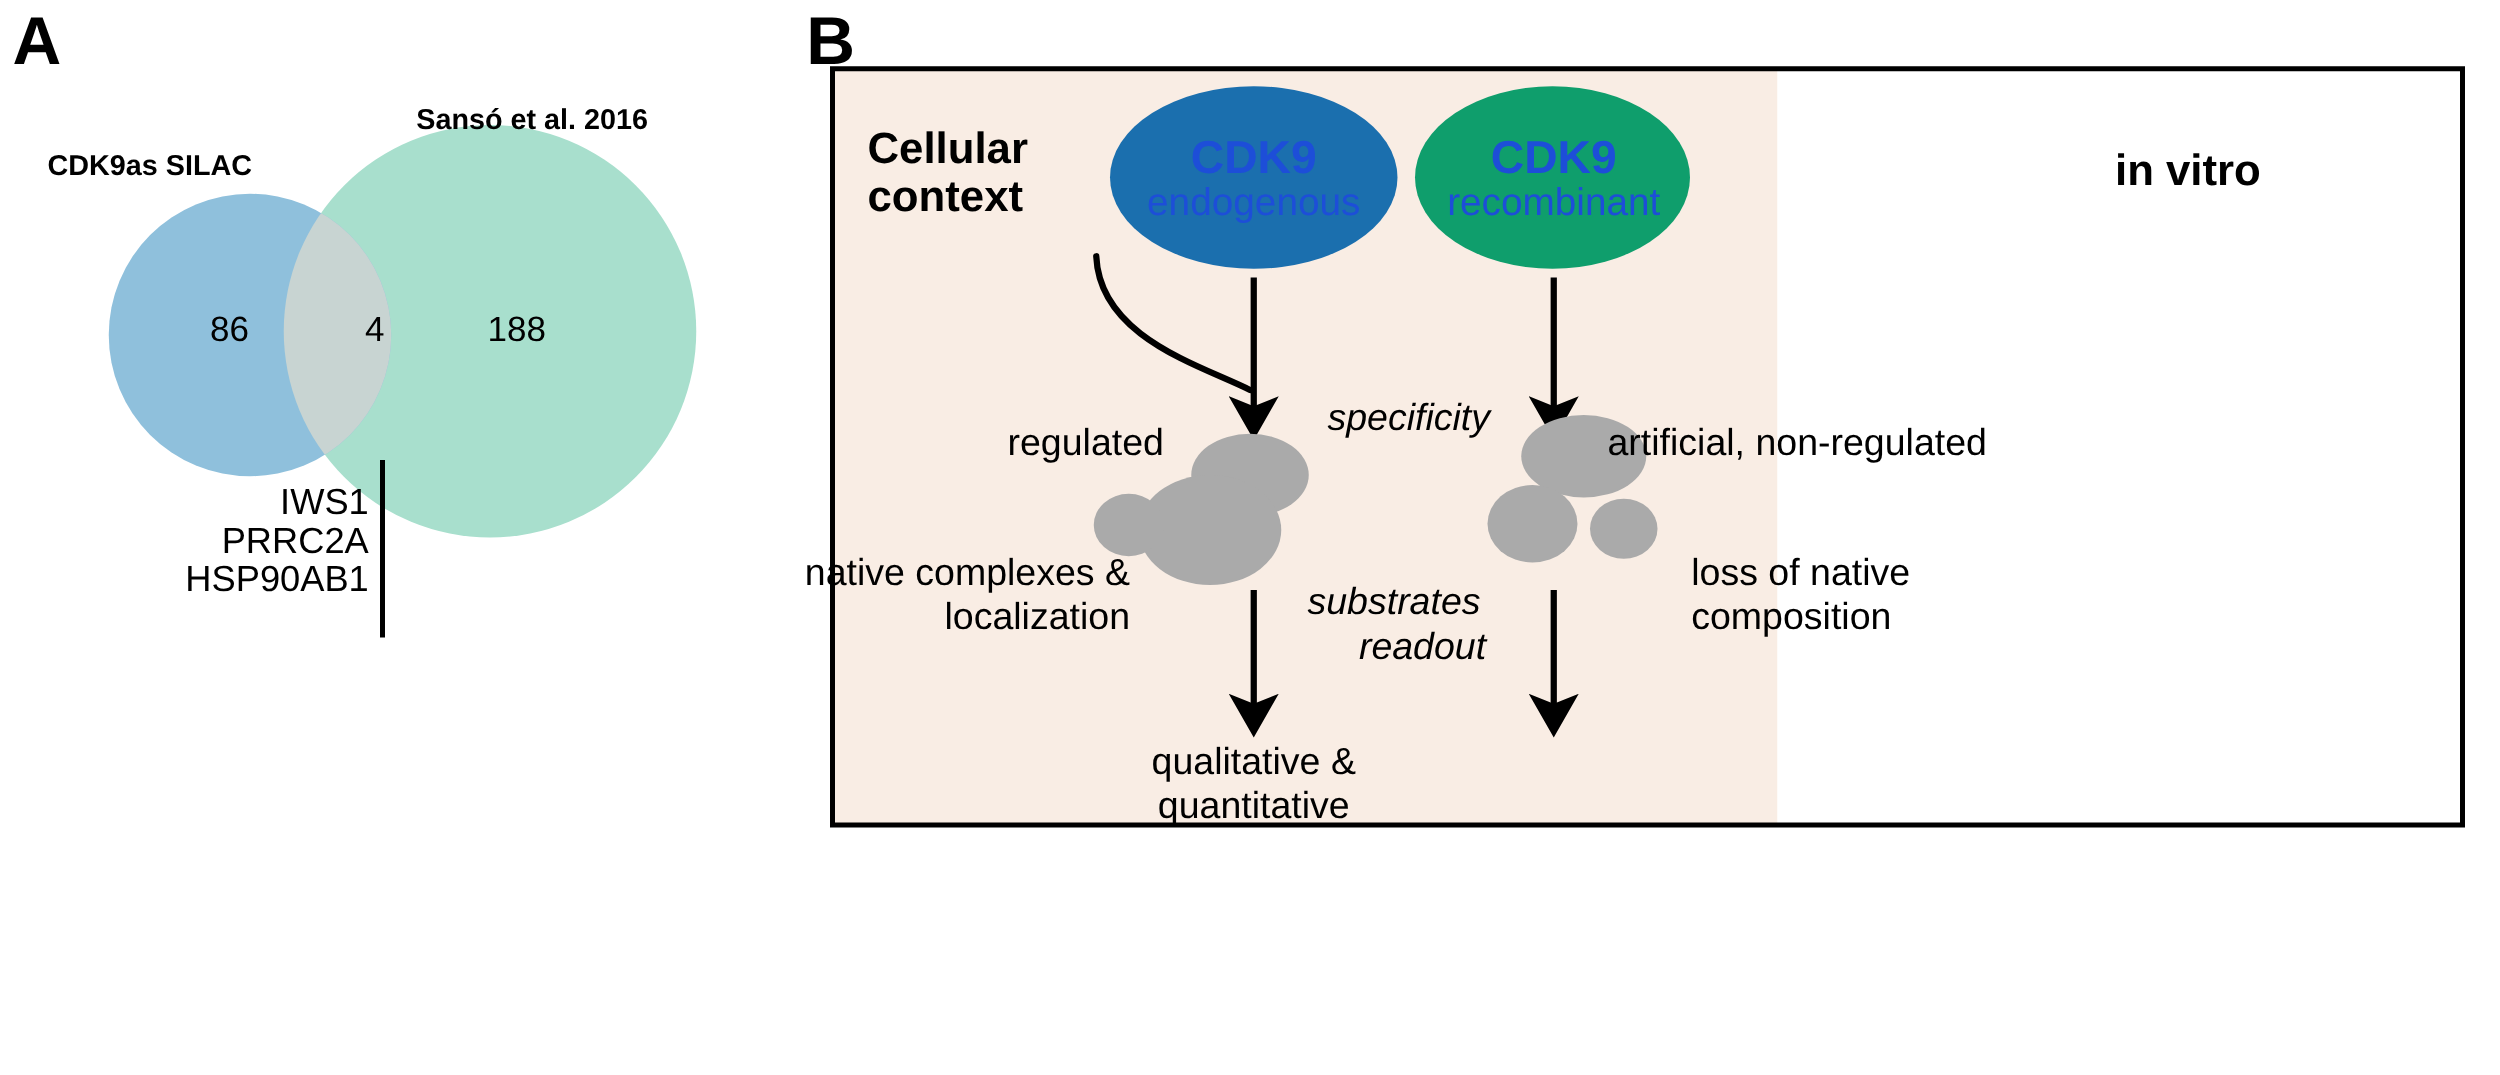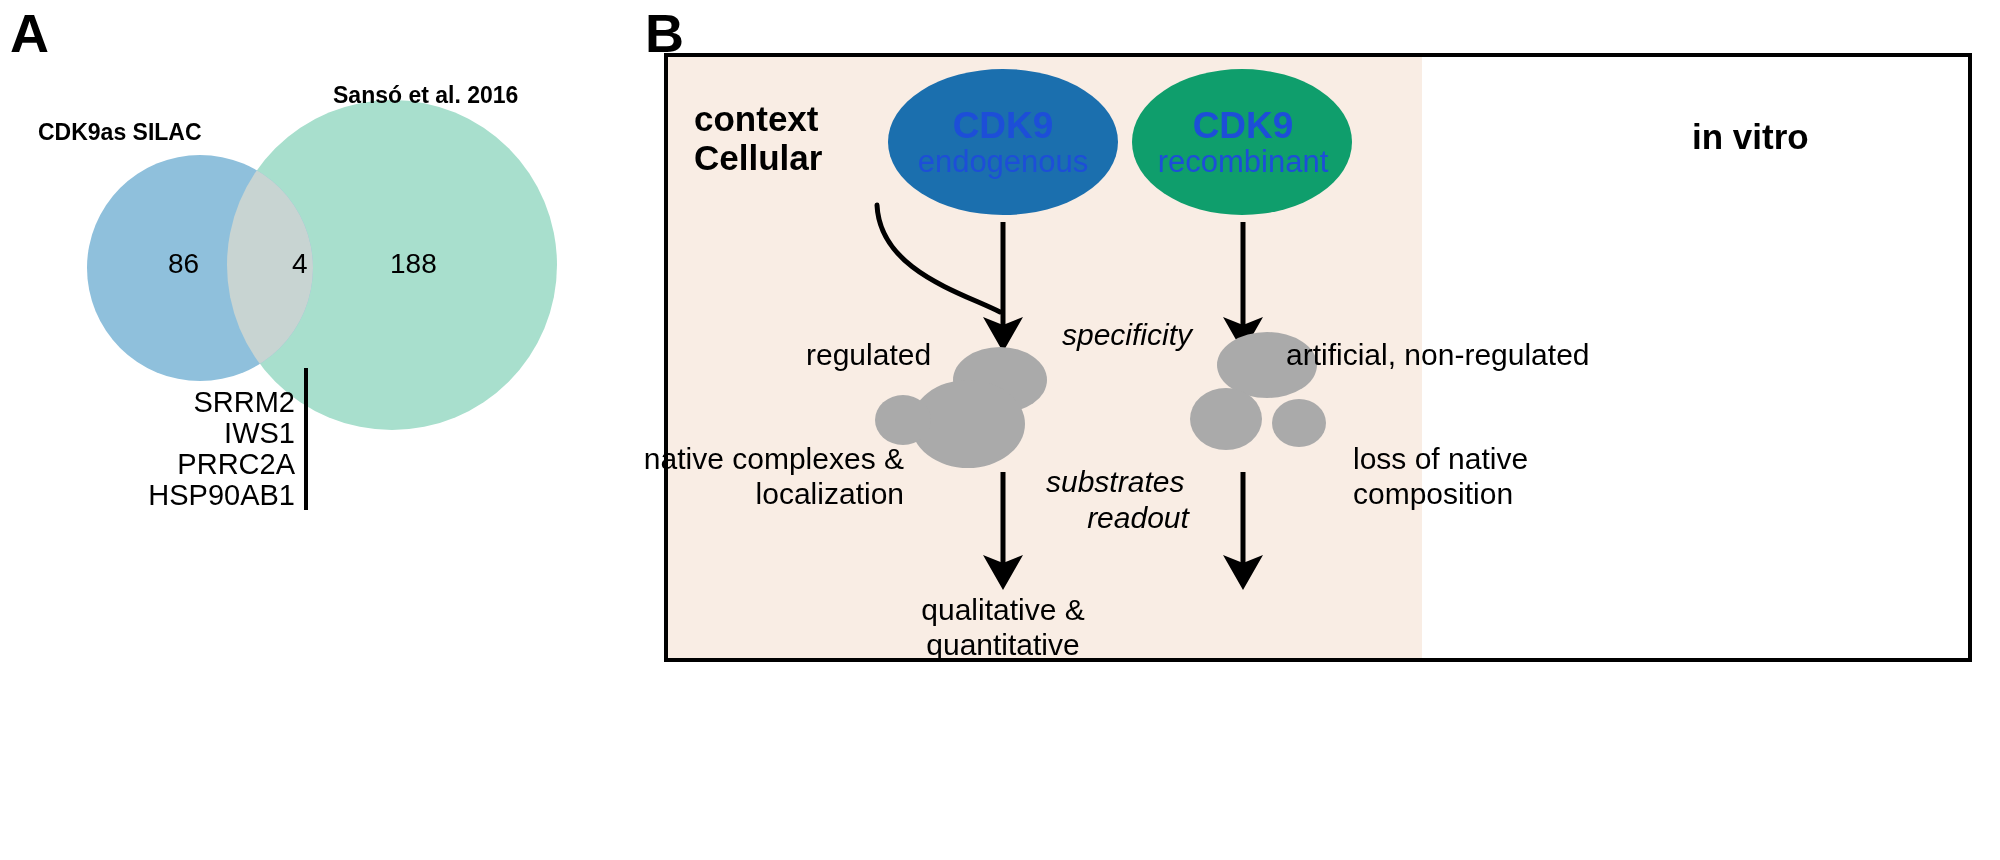--- a/index.html
+++ b/index.html
@@ -56,21 +56,20 @@
   </svg>
 
   <div class="abs venn-title" id="venn-left-title" style="left:38px;top:119px;">CDK9as SILAC</div>
   <div class="abs venn-title" id="venn-right-title" style="left:333px;top:82px;">Sansó et al. 2016</div>
 
   <div class="abs venn-count" style="left:168px;top:248px;">86</div>
   <div class="abs venn-count" style="left:292px;top:248px;">4</div>
   <div class="abs venn-count" style="left:390px;top:248px;">188</div>
 
   <div class="abs gene-list" style="left:20px;top:387px;width:275px;">
-    <div>SRRM2</div>
     <div>IWS1</div>
     <div>PRRC2A</div>
     <div>HSP90AB1</div>
   </div>
 
   <div class="panel-letter" id="panel-b-letter">B</div>
 
   <svg class="layer" id="flow-svg" viewBox="0 0 2000 860" preserveAspectRatio="none" aria-hidden="true">
     <defs>
       <marker id="arrowhead" markerWidth="7" markerHeight="8" refX="2.6" refY="4" orient="auto" markerUnits="strokeWidth">
@@ -103,22 +102,22 @@
       <ellipse cx="1226" cy="419" rx="36" ry="31" fill="#AAAAAA"></ellipse>
       <ellipse cx="1299" cy="423" rx="27" ry="24" fill="#AAAAAA"></ellipse>
     </g>
 
     <line x1="1003" y1="472" x2="1003" y2="568" stroke="#000" stroke-width="5" marker-end="url(#arrowhead)"></line>
 
     <line x1="1243" y1="472" x2="1243" y2="568" stroke="#000" stroke-width="5" marker-end="url(#arrowhead)"></line>
   </svg>
 
   <div class="abs b-head" style="left:694px;top:100px;width:190px;">
+    <div>Cellular</div>
     <div>context</div>
-    <div>Cellular</div>
   </div>
   <div class="abs b-head" style="left:1692px;top:118px;">in vitro</div>
 
   <div class="ellipse-label" style="left:888px;top:97px;width:230px;height:92px;">
     <span class="big">CDK9</span>
     <span class="small">endogenous</span>
   </div>
   <div class="ellipse-label" style="left:1132px;top:97px;width:222px;height:92px;">
     <span class="big">CDK9</span>
     <span class="small">recombinant</span>

